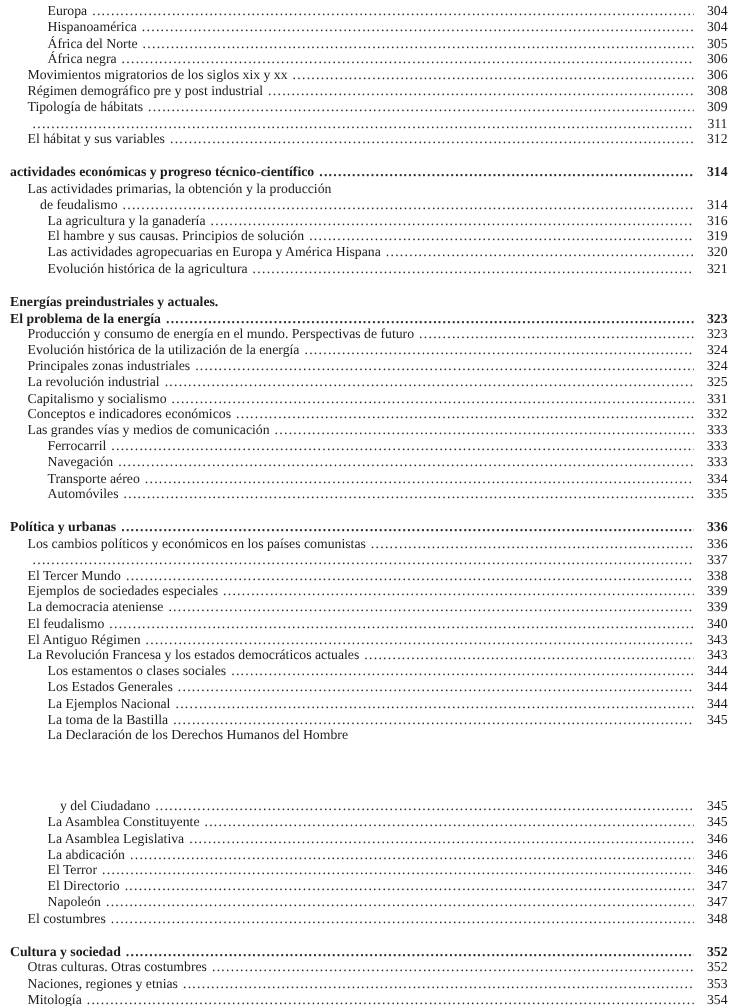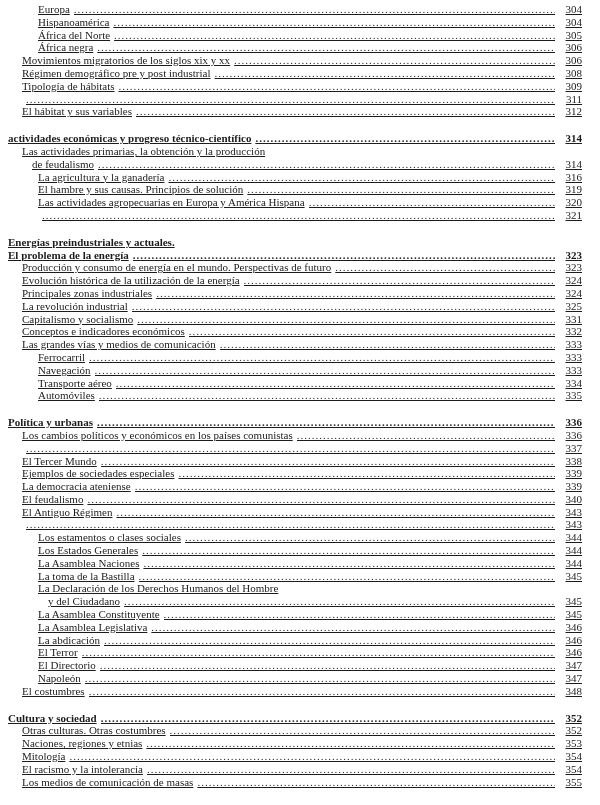--- a/index.html
+++ b/index.html
@@ -19,29 +19,28 @@
     box-sizing: border-box;
     width: 600px;
     height: 805px;
     padding: 3px 18px 0 8px;
   }
   .row {
     display: flex;
     align-items: flex-end;
     line-height: 12.8px;
     white-space: nowrap;
-    text-decoration: underline;
   }
   .row.bold { font-weight: bold; }
   .lvl0 { padding-left: 0; }
   .lvl1 { padding-left: 14px; }
   .lvl2 { padding-left: 30px; }
   .cont { padding-left: 10px; } 
   .lvl1.cont { padding-left: 24px; }
-  .lvl2.cont { padding-left: 40px; }
+  .lvl2.cont { padding-left: 40px; margin-top: 44px; }
   .label { white-space: nowrap; }
   .leader {
     flex: 1;
     min-width: 0;
     overflow: hidden;
     white-space: nowrap;
     margin: 0 3px 0 4px;
     letter-spacing: 1px;
     color: #2a2a2a;
     font-weight: normal;
@@ -124,20 +123,21 @@
       <span class="label">El hambre y sus causas. Principios de solución</span>
       <span class="leader">........................................................................................................................................................................................................</span>
       <span class="pg">319</span>
     </div>
     <div class="row lvl2">
       <span class="label">Las actividades agropecuarias en Europa y América Hispana</span>
       <span class="leader">........................................................................................................................................................................................................</span>
       <span class="pg">320</span>
     </div>
     <div class="row lvl2">
+      <span class="label">Evolución histórica de la agricultura</span>
       <span class="leader">........................................................................................................................................................................................................</span>
       <span class="pg">321</span>
     </div>
     <div class="gap"></div>
     <div class="row lvl0 bold">
       <span class="label">Energías preindustriales y actuales.</span>
     </div>
     <div class="row lvl0 bold">
       <span class="label">El problema de la energía</span>
       <span class="leader">........................................................................................................................................................................................................</span>
@@ -232,35 +232,36 @@
       <span class="label">El feudalismo</span>
       <span class="leader">........................................................................................................................................................................................................</span>
       <span class="pg">340</span>
     </div>
     <div class="row lvl1">
       <span class="label">El Antiguo Régimen</span>
       <span class="leader">........................................................................................................................................................................................................</span>
       <span class="pg">343</span>
     </div>
     <div class="row lvl1">
+      <span class="label">La Revolución Francesa y los estados democráticos actuales</span>
       <span class="leader">........................................................................................................................................................................................................</span>
       <span class="pg">343</span>
     </div>
     <div class="row lvl2">
       <span class="label">Los estamentos o clases sociales</span>
       <span class="leader">........................................................................................................................................................................................................</span>
       <span class="pg">344</span>
     </div>
     <div class="row lvl2">
       <span class="label">Los Estados Generales</span>
       <span class="leader">........................................................................................................................................................................................................</span>
       <span class="pg">344</span>
     </div>
     <div class="row lvl2">
-      <span class="label">La Asamblea Naciones</span>
+      <span class="label">La Ejemplos Nacional</span>
       <span class="leader">........................................................................................................................................................................................................</span>
       <span class="pg">344</span>
     </div>
     <div class="row lvl2">
       <span class="label">La toma de la Bastilla</span>
       <span class="leader">........................................................................................................................................................................................................</span>
       <span class="pg">345</span>
     </div>
     <div class="row lvl2">
       <span class="label">La Declaración de los Derechos Humanos del Hombre</span>

